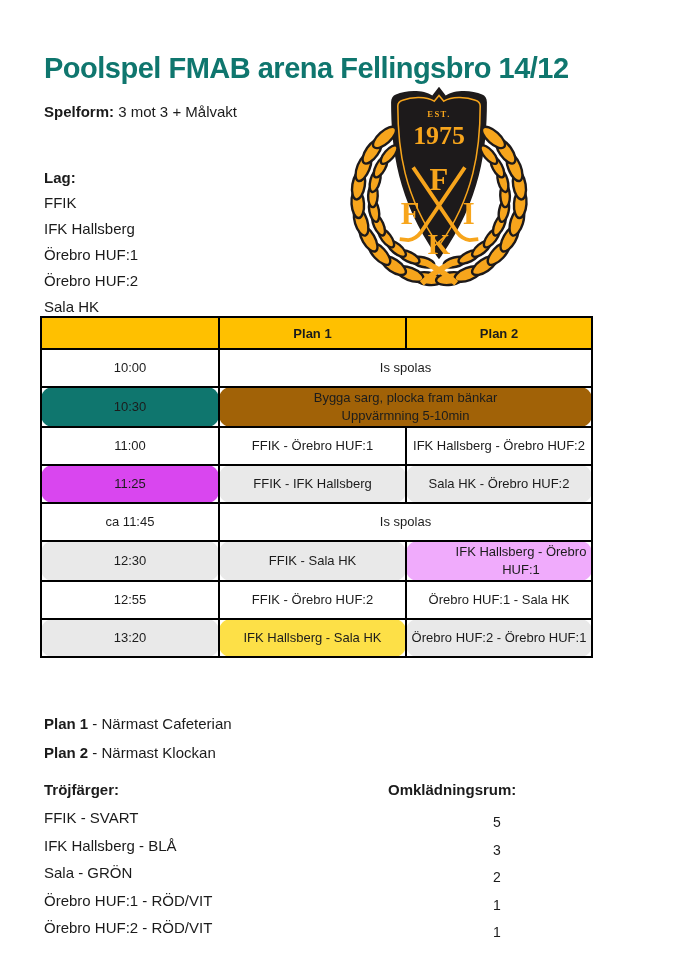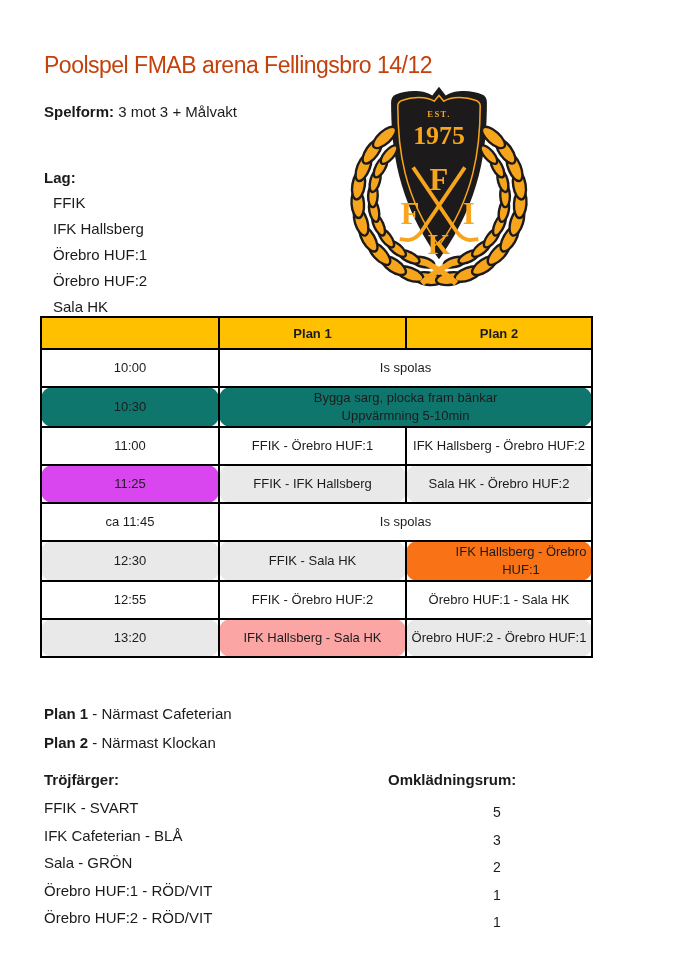--- a/index.html
+++ b/index.html
@@ -3,43 +3,43 @@
 <meta charset="utf-8">
 <style>
   html,body { margin:0; padding:0; background:#ffffff; }
   .page {
     position:relative; width:673px; height:960px; background:#ffffff;
     font-family:"Liberation Sans", sans-serif; color:#1b1b1b; overflow:hidden;
   }
   
   .title {
     position:absolute; left:44px; top:52px; margin:0;
-    font-size:23px; font-weight:normal; color:#c2410c; letter-spacing:-0.5px; white-space:nowrap;
+    font-size:29px; font-weight:bold; color:#0f766e; letter-spacing:-0.5px; white-space:nowrap;
   }
   .info-line { position:absolute; left:44px; margin:0; font-size:15px; white-space:nowrap; }
   .info-line b { font-weight:bold; }
   .line-spelform { top:103px; }
   .line-tid { top:136px; }
   .lag-label { top:169px; font-weight:bold; }
-  .team-list { position:absolute; left:53px; top:190px; }
+  .team-list { position:absolute; left:44px; top:190px; }
   .team-item { height:26px; line-height:26px; font-size:15px; white-space:nowrap; }
   
   .logo { position:absolute; left:343px; top:83px; width:192px; height:206px; }
   .logo text { font-family:"Liberation Serif", serif; font-weight:bold; }
   
   .sched { position:absolute; left:40px; top:316px; border-collapse:collapse; table-layout:fixed; }
   .sched th, .sched td {
     border:2px solid #000; text-align:center; vertical-align:middle;
     font-size:13px; color:#1c1c1c; padding:1px 3px; overflow:hidden;
   }
   .sched thead th { height:28px; font-weight:bold; }
   .sched tbody td { height:34px; line-height:18px;border-radius:12px; }
   
   .footer { position:absolute; left:44px; top:704px; width:575px; }
-  .plan-note { margin:0 0 10px 0; font-size:15px; line-height:19px; white-space:nowrap; }
+  .plan-note { margin:10px 0 10px 0; font-size:15px; line-height:19px; white-space:nowrap; }
   .plan-note b { font-weight:bold; }
   .cols-head { position:relative; margin:18px 0 8px 0; font-size:15px; line-height:19px; }
   .cols-head b { font-weight:bold; }
   .omkl-label { position:absolute; left:344px; top:0; white-space:nowrap; }
   .jersey-row { position:relative; height:27.5px; font-size:15px; line-height:22px; white-space:nowrap; }
   .jersey-room { position:absolute; left:438px; top:4px; width:30px; text-align:center; font-size:14px; }
 </style>
 </head>
 <body>
 
@@ -142,21 +142,21 @@
     </thead>
     <tbody>
         <tr>
           <td>10:00</td>
           <td colspan="2">
             <div>Is spolas</div>
           </td>
         </tr>
         <tr>
           <td style="background: #0f766e;">10:30</td>
-          <td colspan="2" style="background: #0f766e;">
+          <td colspan="2" style="background: #a16207;">
             <div>Bygga sarg, plocka fram bänkar</div>
             <div>Uppvärmning 5-10min</div>
           </td>
         </tr>
         <tr>
           <td>11:00</td>
           <td>FFIK - Örebro HUF:1</td>
           <td>IFK Hallsberg - Örebro HUF:2</td>
         </tr>
         <tr>
@@ -166,44 +166,44 @@
         </tr>
         <tr>
           <td>ca 11:45</td>
           <td colspan="2">
             <div>Is spolas</div>
           </td>
         </tr>
         <tr>
           <td style="background: rgb(233, 233, 233);">12:30</td>
           <td style="background: rgb(233, 233, 233);">FFIK - Sala HK</td>
-          <td style="background: #f97316; padding-left: 47px;">IFK Hallsberg - Örebro HUF:1</td>
+          <td style="background: #f0abfc; padding-left: 47px;">IFK Hallsberg - Örebro HUF:1</td>
         </tr>
         <tr>
           <td>12:55</td>
           <td>FFIK - Örebro HUF:2</td>
           <td>Örebro HUF:1 - Sala HK</td>
         </tr>
         <tr>
           <td style="background: rgb(233, 233, 233);">13:20</td>
-          <td style="background: #fca5a5;">IFK Hallsberg - Sala HK</td>
+          <td style="background: #fde047;">IFK Hallsberg - Sala HK</td>
           <td style="background: rgb(233, 233, 233);">Örebro HUF:2 - Örebro HUF:1</td>
         </tr>
       </tbody>
   </table>
 
   <div class="footer">
     <p class="plan-note"><b>Plan 1</b><span> - Närmast Cafeterian</span></p>
     <p class="plan-note"><b>Plan 2</b><span> - Närmast Klockan</span></p>
     <div class="cols-head">
       <b>Tröjfärger:</b>
       <b class="omkl-label">Omklädningsrum:</b>
     </div>
     <div id="jersey-list">
         <div class="jersey-row"><span>FFIK - SVART</span><span class="jersey-room">5</span></div>
-        <div class="jersey-row"><span>IFK Cafeterian - BLÅ</span><span class="jersey-room">3</span></div>
+        <div class="jersey-row"><span>IFK Hallsberg - BLÅ</span><span class="jersey-room">3</span></div>
         <div class="jersey-row"><span>Sala - GRÖN</span><span class="jersey-room">2</span></div>
         <div class="jersey-row"><span>Örebro HUF:1 - RÖD/VIT</span><span class="jersey-room">1</span></div>
         <div class="jersey-row"><span>Örebro HUF:2 - RÖD/VIT</span><span class="jersey-room">1</span></div>
       </div>
   </div>
 
 </div>
 
 </body></html>

